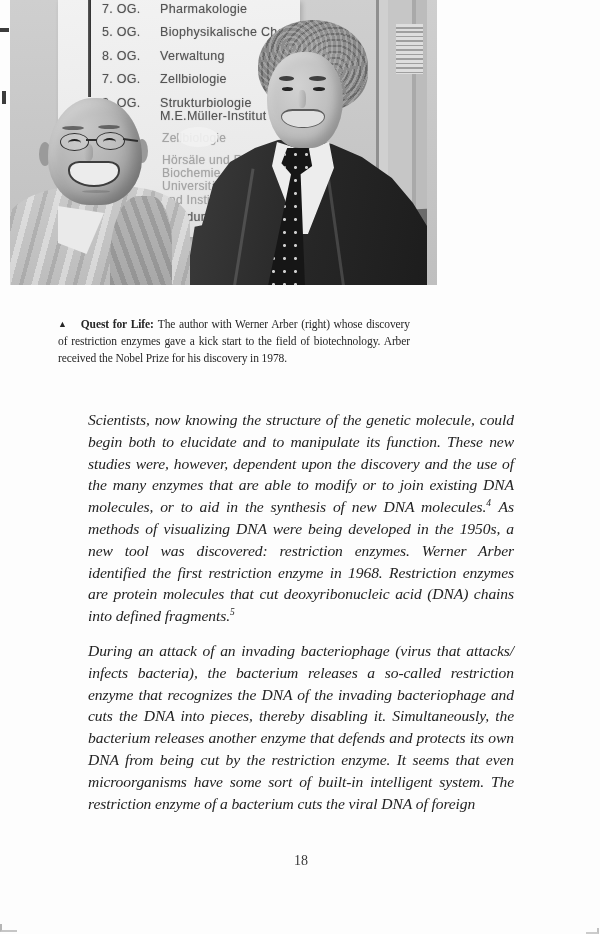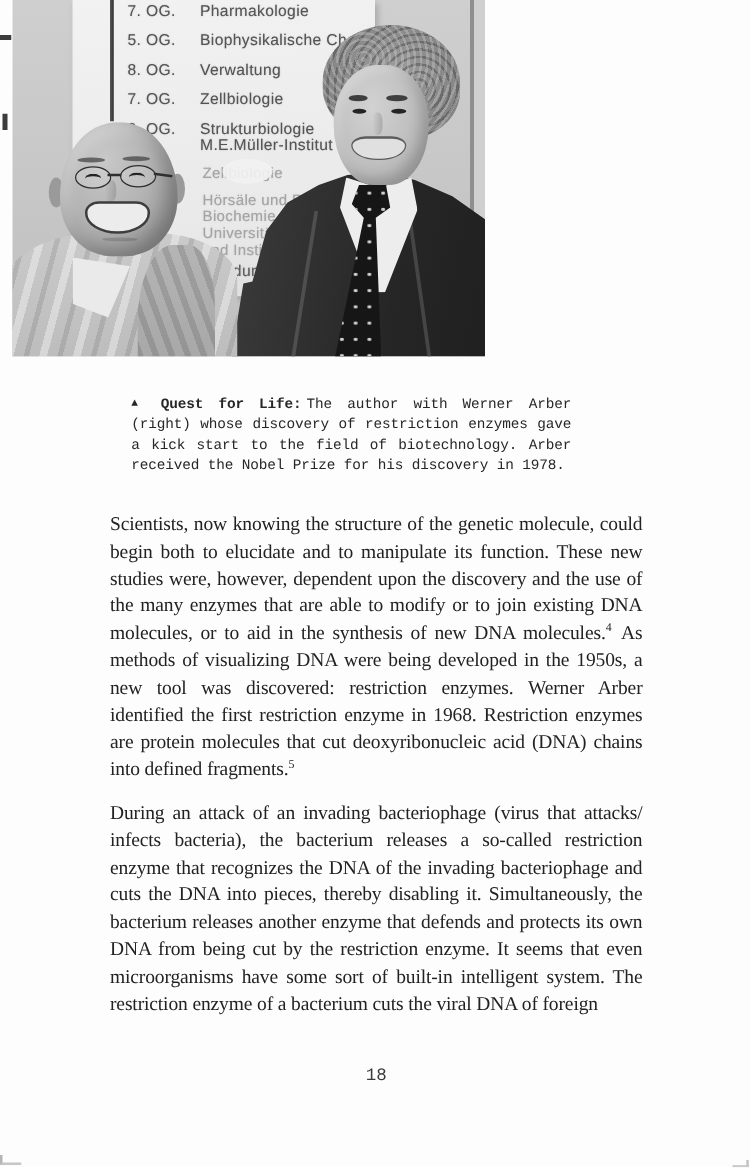--- a/index.html
+++ b/index.html
@@ -1,20 +1,20 @@
 <!DOCTYPE html>
 <html><head>
 <meta charset="utf-8">
 <style>
   html,body{margin:0;padding:0;background:#ffffff;}
   .page{position:relative;width:600px;height:934px;background:#fdfdfd;overflow:hidden;
         font-family:"Liberation Serif","DejaVu Serif",serif;}
 
   
-  .photo{position:absolute;left:10px;top:0;width:378px;height:285px;overflow:hidden;
+  .photo{position:absolute;left:10px;top:0;width:427px;height:285px;overflow:hidden;
          background:linear-gradient(#cfcfcf,#bfbfbf);}
   .sign{position:absolute;left:48px;top:0;width:242px;height:237px;
         background:linear-gradient(175deg,#f2f2f2,#e9e9e9 75%,#dedede);box-shadow:2px 2px 5px rgba(0,0,0,.18);}
   .frow{position:absolute;white-space:nowrap;font-family:"Liberation Sans",sans-serif;
         font-size:12.5px;line-height:13px;color:#545454;letter-spacing:.3px;
         text-shadow:0 0 1px rgba(110,110,110,.55);z-index:2;}
   .frow .fl{display:inline-block;width:58px;}
   .fr1{left:92px;top:3px;} .fr2{left:92px;top:26px;} .fr3{left:92px;top:50px;}
   .fr4{left:92px;top:73px;} .fr5{left:92px;top:97px;}
   .sl2{margin-left:58px;}
@@ -110,34 +110,34 @@
 
   
   .art{position:absolute;}
   .art-dash{left:0;top:28px;width:9px;height:3.5px;background:#3c3c3c;}
   .art-tick{left:2px;top:91px;width:4px;height:13px;background:#3c3c3c;}
   .art-bl{left:0;top:924px;width:15px;height:6px;border-left:2px solid #b5b5b5;border-bottom:2px solid #c6c6c6;}
   .art-br{left:586px;top:928px;width:11px;height:4px;border-right:2px solid #c2c2c2;border-bottom:2px solid #cccccc;}
 
   
   .caption{position:absolute;left:58px;top:316px;width:352px;
-        font-family:Liberation Mono, monospace;
-        font-size:11.5px;line-height:16.3px;letter-spacing:-.1px;color:#262626;text-align:justify;margin-left:47px;}
+        font-family:Liberation Serif, serif;
+        font-size:11.5px;line-height:16.3px;letter-spacing:-.1px;color:#262626;text-align:justify;}
   .cap-marker{font-size:9px;padding-right:13px;position:relative;top:-1px;}
   .caption strong{margin-right:4px;}
 
   
   .body-text{position:absolute;left:88px;top:409px;width:426px;
         font-size:15.6px;line-height:21.8px;letter-spacing:-.1px;color:#222222;text-align:justify;}
-  .body-text p{margin:0 0 13px 0;}
+  .body-text p{margin:0 0 13px 0;font-style:italic;}
   .body-text sup{font-size:9.5px;position:relative;top:-6px;vertical-align:baseline;line-height:0;}
 
   
   .pagenum{position:absolute;left:88px;top:853px;width:426px;text-align:center;
-        font-family:Liberation Mono, monospace;font-size:14px;color:#3a3a3a;}
+        font-family:Liberation Serif, serif;font-size:14px;color:#3a3a3a;}
 </style>
 </head>
 <body>
 
 <div class="page">
 
   <figure class="photo" style="margin:0">
     <div class="sign"></div>
 
     <div class="frow fr1">

